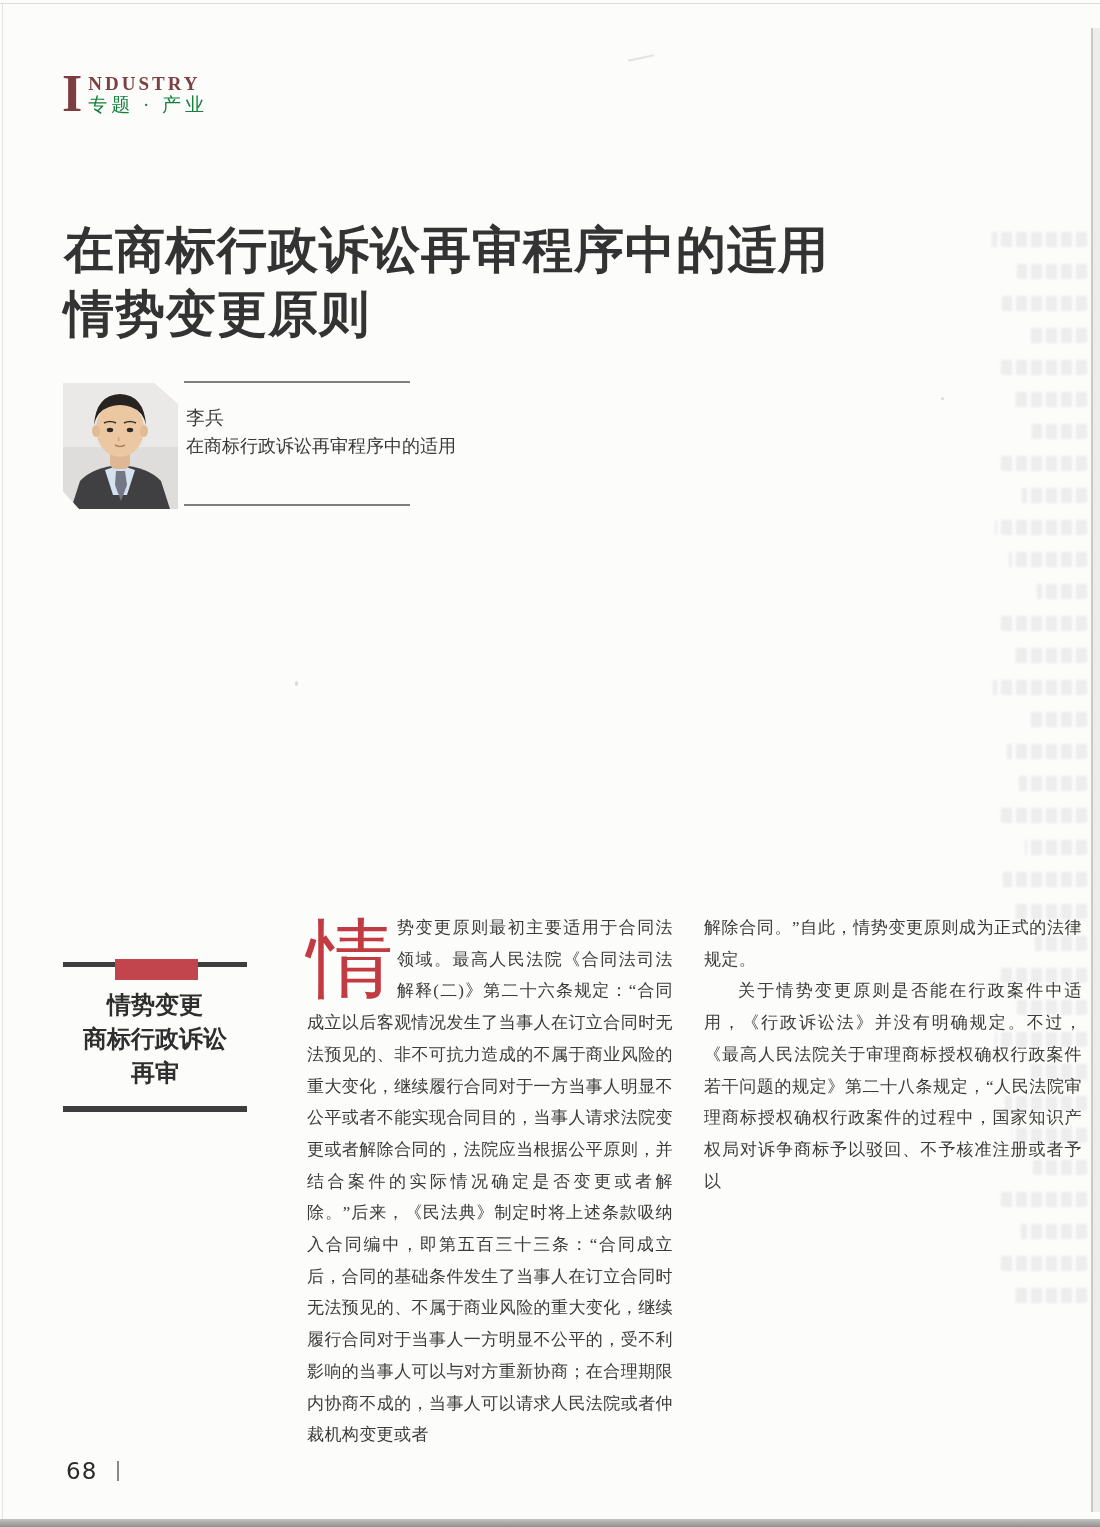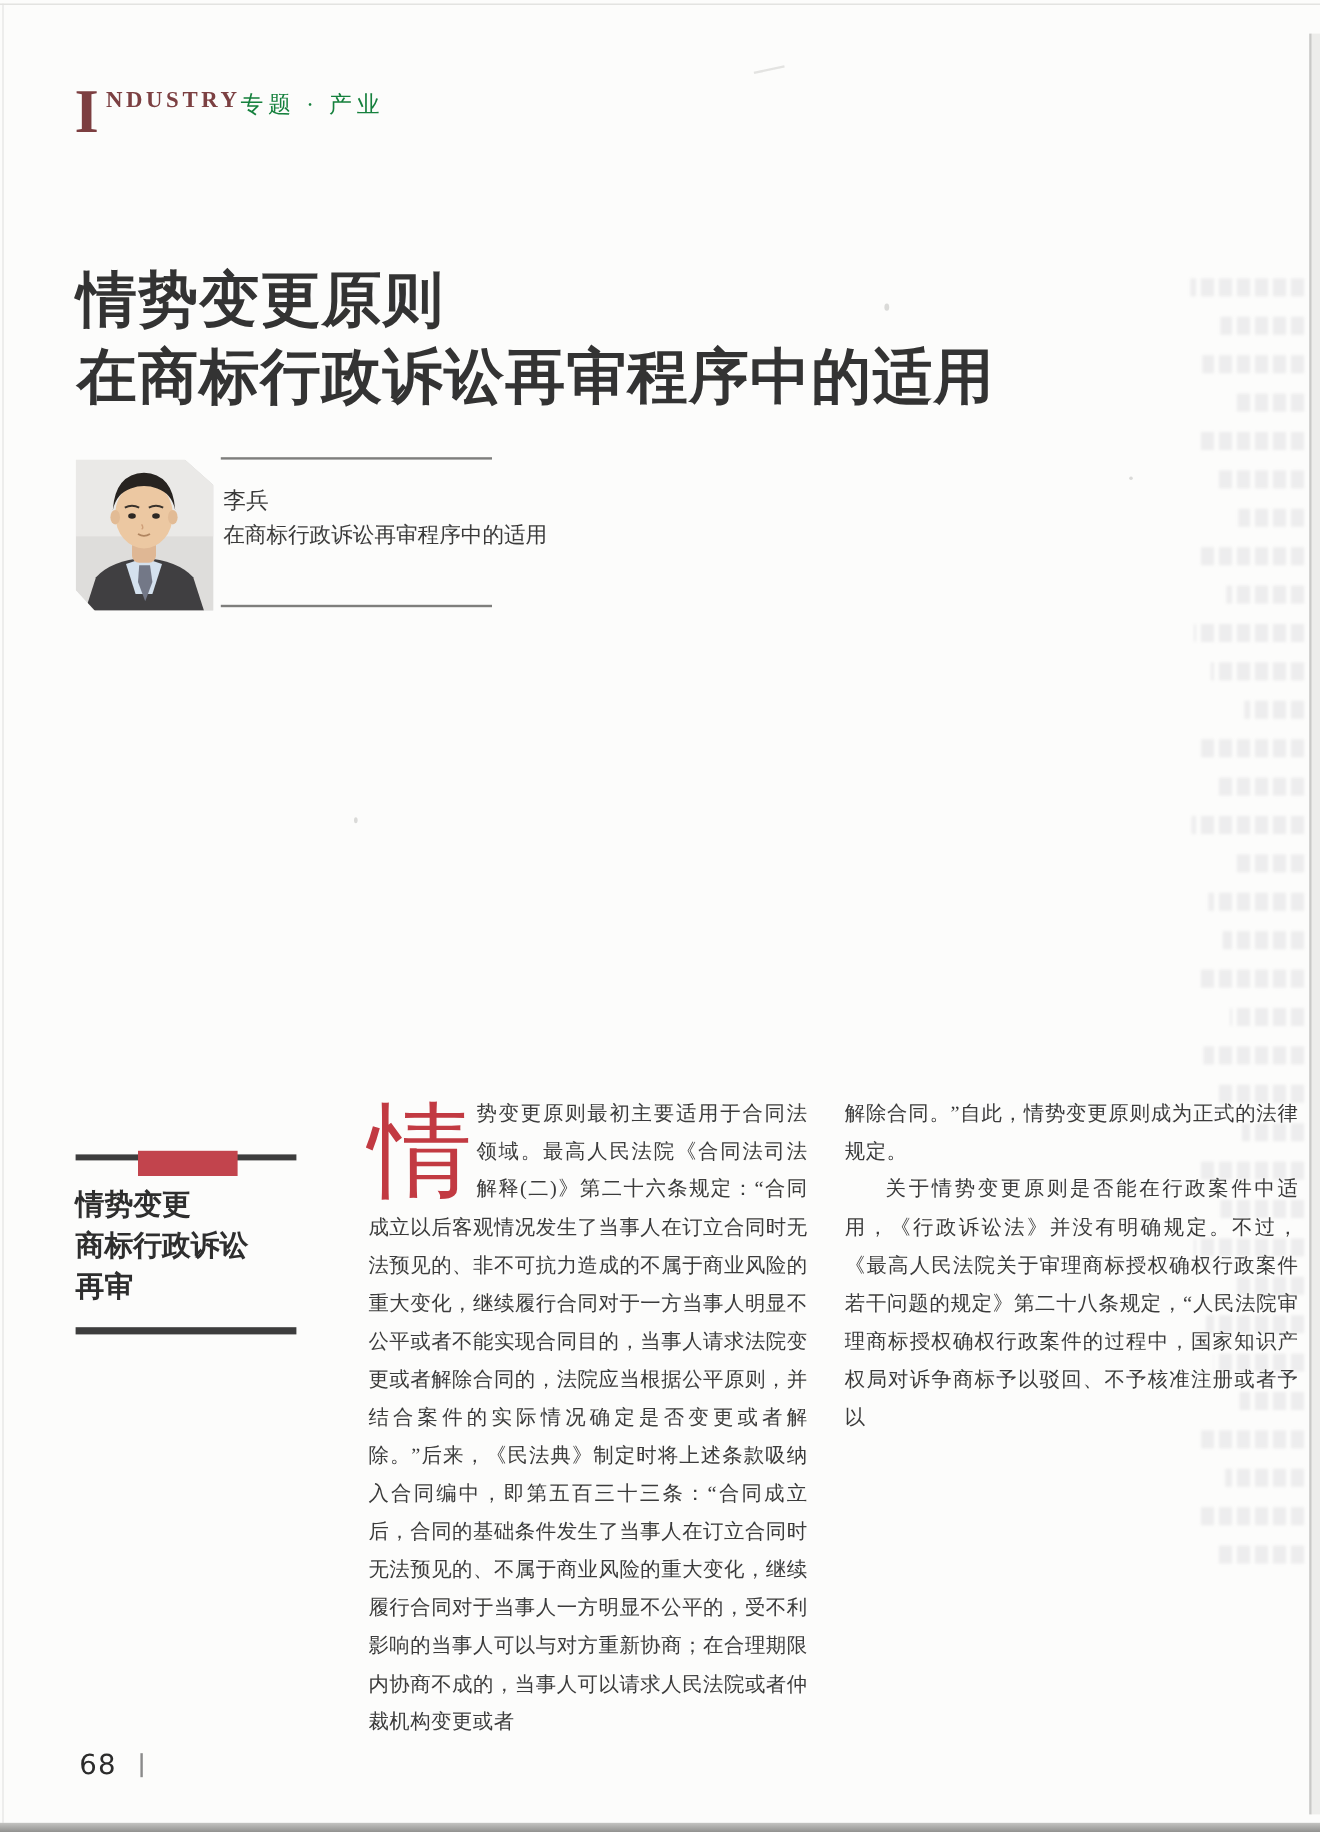--- a/index.html
+++ b/index.html
@@ -19,21 +19,21 @@
   .edge-bottom{position:absolute;left:0;top:1519px;width:1100px;height:8px;
     background:linear-gradient(#c4c4c2,#8f8f8d);}
   .speck{position:absolute;background:#9a9a98;opacity:.35;border-radius:50%;}
 
   
   .header{position:absolute;left:62px;top:72px;display:flex;align-items:flex-start;}
   .header-initial{
     font-family:"Liberation Serif",serif;font-weight:600;
     font-size:52px;line-height:44px;color:#7c3e40;margin-right:6px;
   }
-  .header-col{display:flex;flex-direction:row;padding-top:3px;}
+  .header-col{display:flex;flex-direction:column;padding-top:3px;}
   .header-en{
     font-family:"Liberation Serif",serif;font-size:19px;font-weight:600;
     letter-spacing:3px;color:#7c4042;line-height:17px;
   }
   .header-cn{
     font-size:19px;color:#15803d;letter-spacing:4px;line-height:23px;margin-top:1px;
   }
 
   
   .title{
@@ -59,21 +59,21 @@
   .author-name{font-size:19px;font-weight:500;}
 
   
   .kw-heading{
     position:absolute;left:63px;top:906px;width:184px;text-align:center;
     font-size:34px;font-weight:bold;color:#2e2e2e;letter-spacing:2px;
   }
   .kw-line{position:absolute;left:63px;top:962px;width:184px;height:5px;background:#3d3d3d;}
   .kw-red{position:absolute;left:115px;top:959px;width:83px;height:21px;}
   .kw-list{
-    position:absolute;left:63px;top:988px;width:184px;
+    position:absolute;left:63px;top:988px;width:184px;text-align:center;
     font-size:24px;font-weight:bold;color:#2e2e2e;line-height:34px;
   }
   .kw-bottom{position:absolute;left:63px;top:1106px;width:184px;height:6px;background:#3d3d3d;}
 
   
   .bodycol{
     position:absolute;top:912px;
     font-size:17px;line-height:31.7px;letter-spacing:.4px;
     text-align:justify;color:#3b3b3b;
   }
@@ -161,22 +161,22 @@
 
   <div class="header">
     <div class="header-initial">I</div>
     <div class="header-col">
       <div class="header-en">NDUSTRY</div>
       <div class="header-cn">专题 · 产业</div>
     </div>
   </div>
 
   <div class="title">
+    <div>在商标行政诉讼再审程序中的适用</div>
     <div>情势变更原则</div>
-    <div>在商标行政诉讼再审程序中的适用</div>
   </div>
 
   <div class="author-photo">
     <svg width="115" height="126" viewBox="0 0 115 126">
       <rect width="115" height="126" fill="#dedddb"></rect>
       <rect width="115" height="64" fill="#eae9e7"></rect>
       <path d="M8,126 L17,98 Q30,84 57,82 Q85,84 98,98 L107,126 Z" fill="#403f41"></path>
       <polygon points="42,87 57,82 72,87 64,112 50,112" fill="#d4e1ee"></polygon>
       <polygon points="53,88 62,88 64,102 58,118 52,102" fill="#737887"></polygon>
       <rect x="47" y="66" width="20" height="20" rx="6" fill="#dfb794"></rect>

